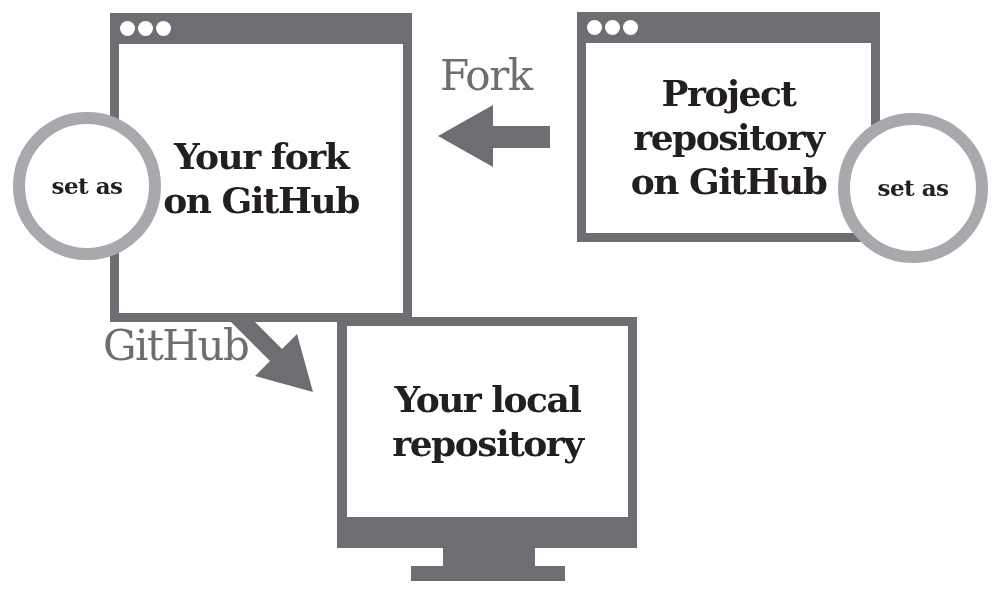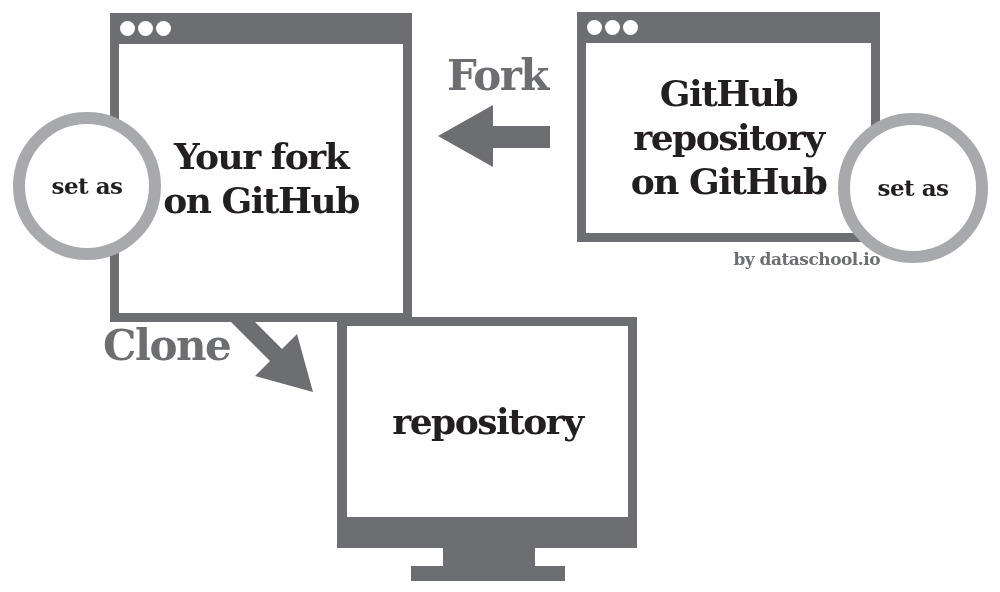--- a/index.html
+++ b/index.html
@@ -97,25 +97,25 @@
     width: 1000px; height: 592px;
     z-index: 1;
     pointer-events: none;
   }
   #arrow-layer polygon { fill: var(--dark-gray); }
 
   
   .action-label {
     position: absolute;
     color: var(--dark-gray);
-    font-weight: 700;
+    font-weight: 400;
     font-size: 42px;
     letter-spacing: -1.5px;
     line-height: 1;
-    text-align: center;
+    text-align: left;
     z-index: 2;
     white-space: nowrap;
   }
   #fork-label  { left: 440px; top: 55px;  width: 115px; }
   #clone-label { left: 103px; top: 325px; width: 125px; }
 
   
   #monitor {
     position: absolute;
     left: 337px; top: 317px;
@@ -185,47 +185,47 @@
   </div>
 
   <div class="window" id="project-window">
     <div class="titlebar">
       <span class="dot"></span>
       <span class="dot"></span>
       <span class="dot"></span>
     </div>
     <div class="body">
       <div class="window-title">
-        <span>GitHub</span>
+        <span>Project</span>
         <span>repository</span>
         <span>on GitHub</span>
       </div>
     </div>
   </div>
 
   <div class="badge" id="origin-badge">
     <div class="badge-text">
       <span>set as</span>
     </div>
   </div>
 
   <div class="badge" id="upstream-badge">
     <div class="badge-text">
       <span>set as</span>
     </div>
   </div>
 
   <div class="action-label" id="fork-label">Fork</div>
-  <div class="action-label" id="clone-label">Clone</div>
+  <div class="action-label" id="clone-label">GitHub</div>
 
   <div id="monitor">
     <div id="monitor-screen">
       <div class="window-title">
+        <span>Your local</span>
         <span>repository</span>
       </div>
     </div>
   </div>
   <div id="monitor-neck"></div>
   <div id="monitor-base"></div>
 
-  <div id="credit">by dataschool.io</div>
 
 </div>
 
 </body></html>

